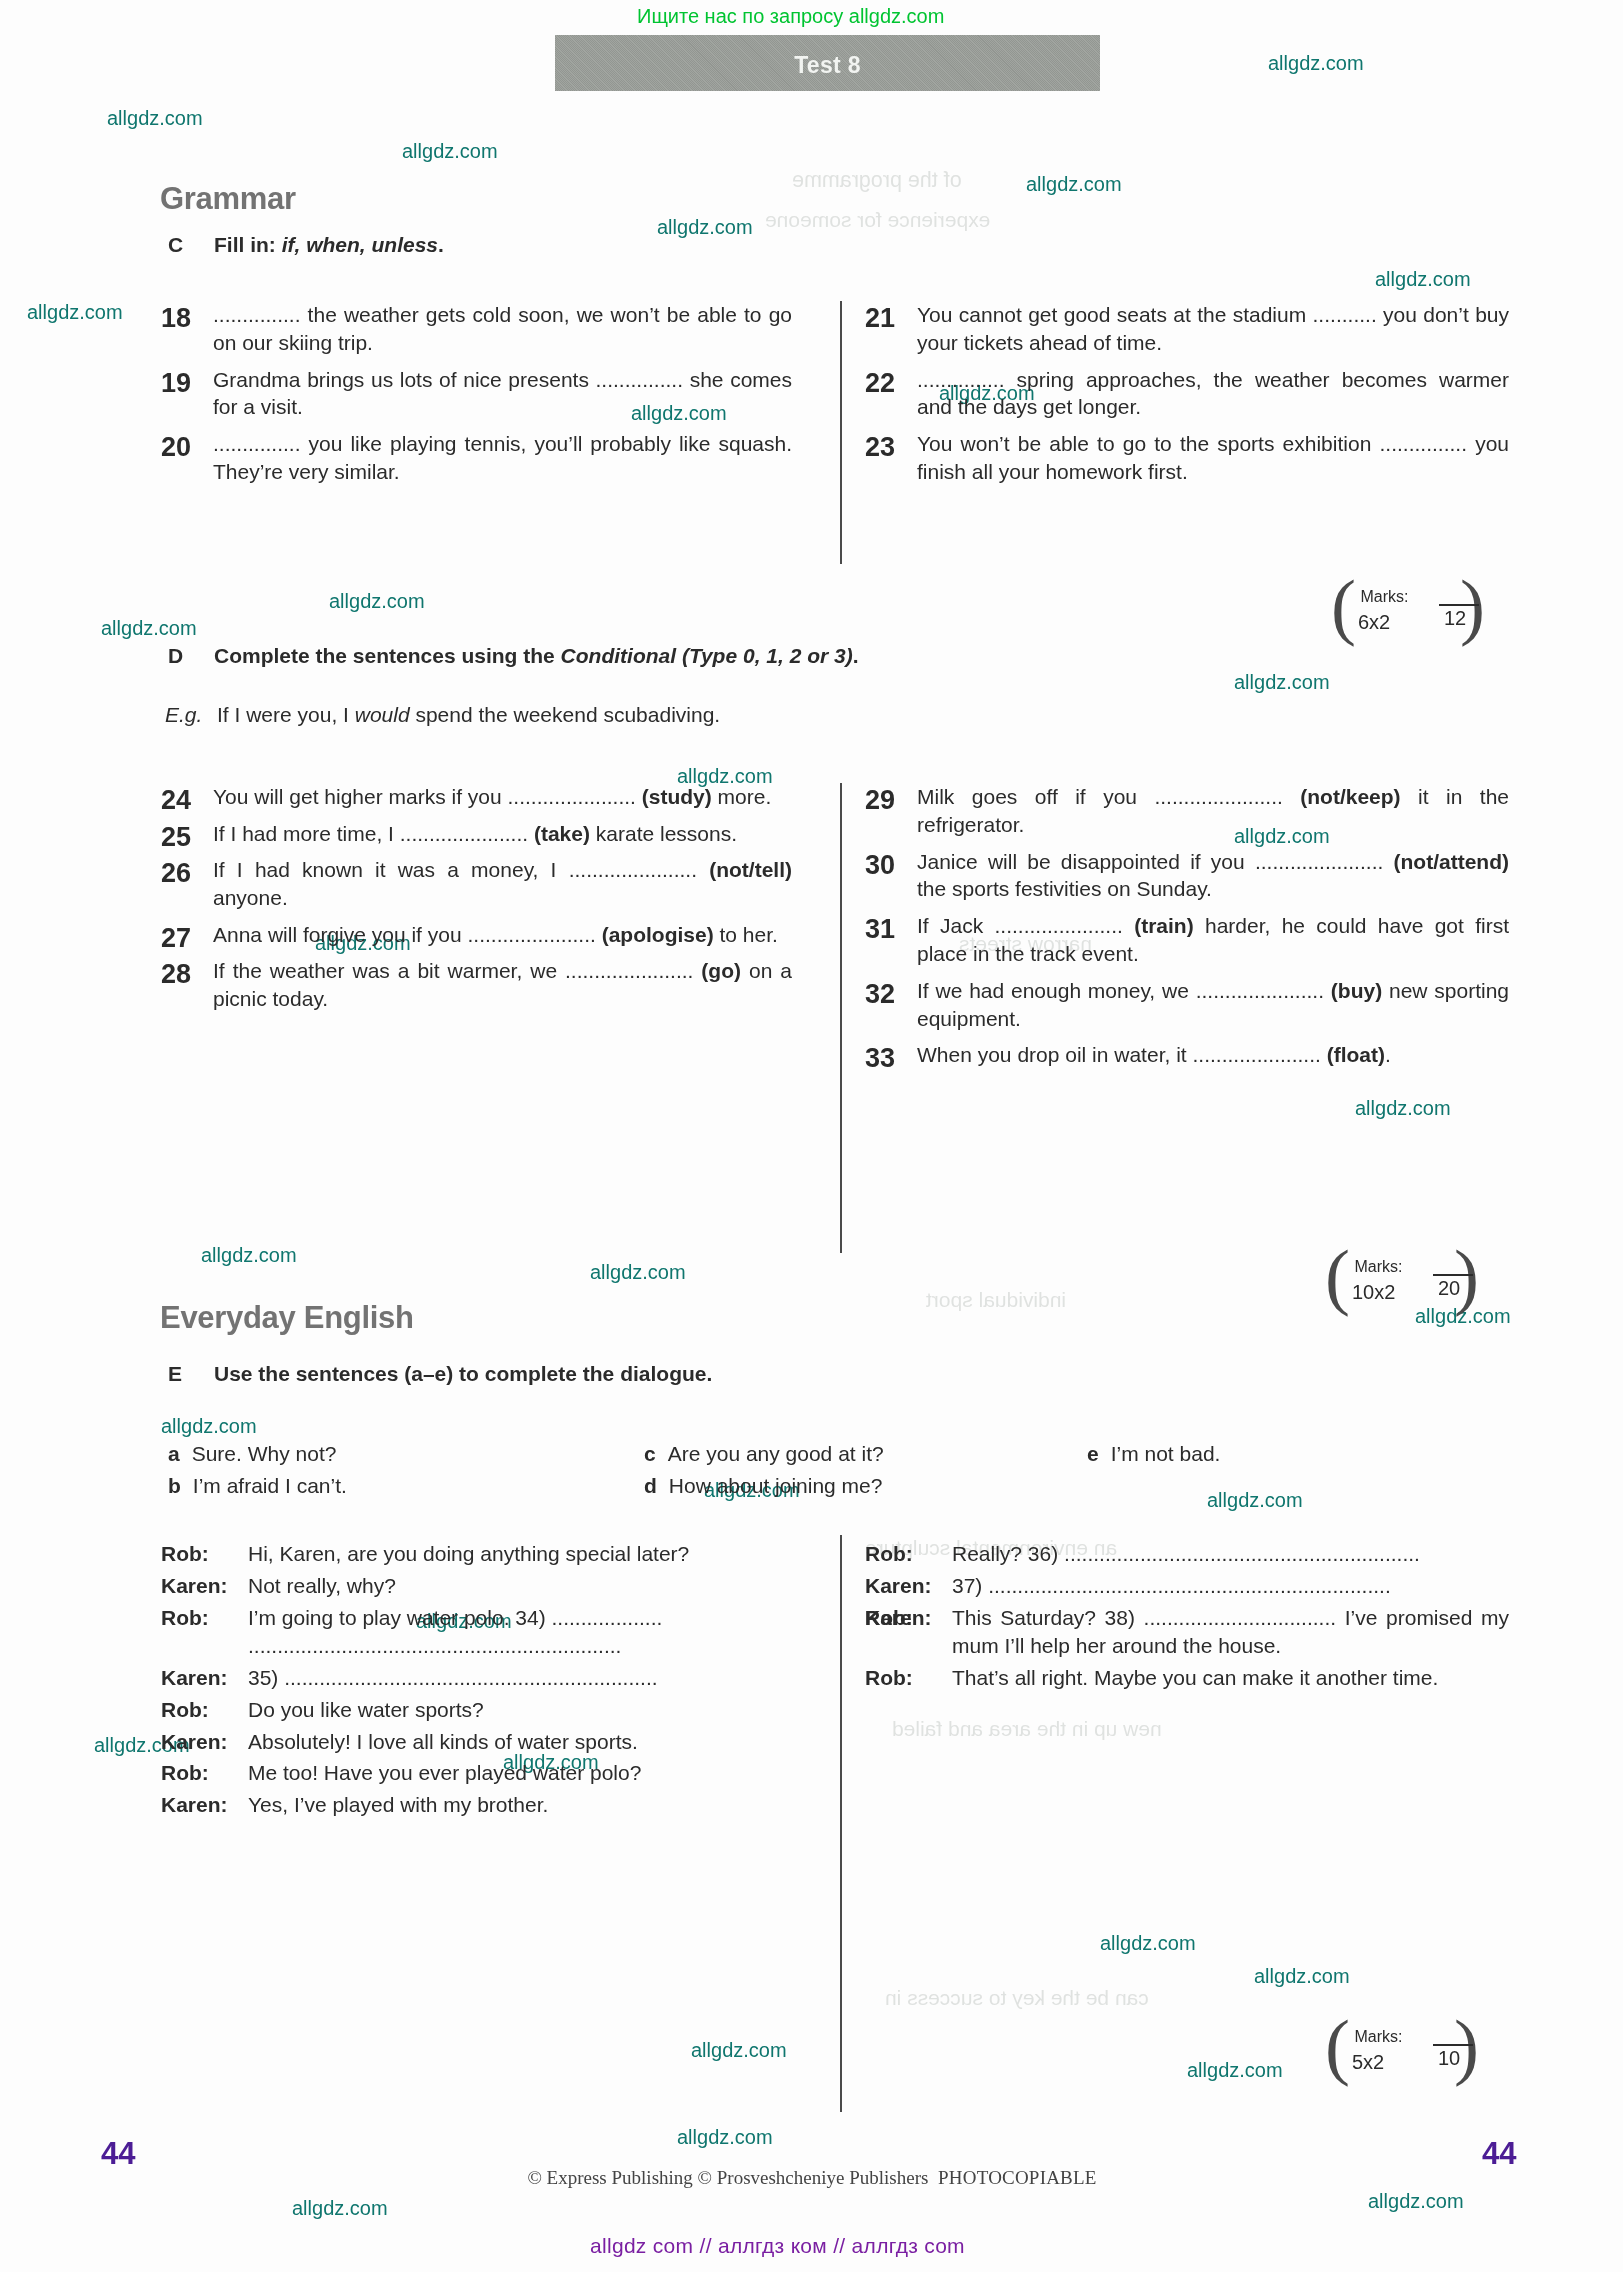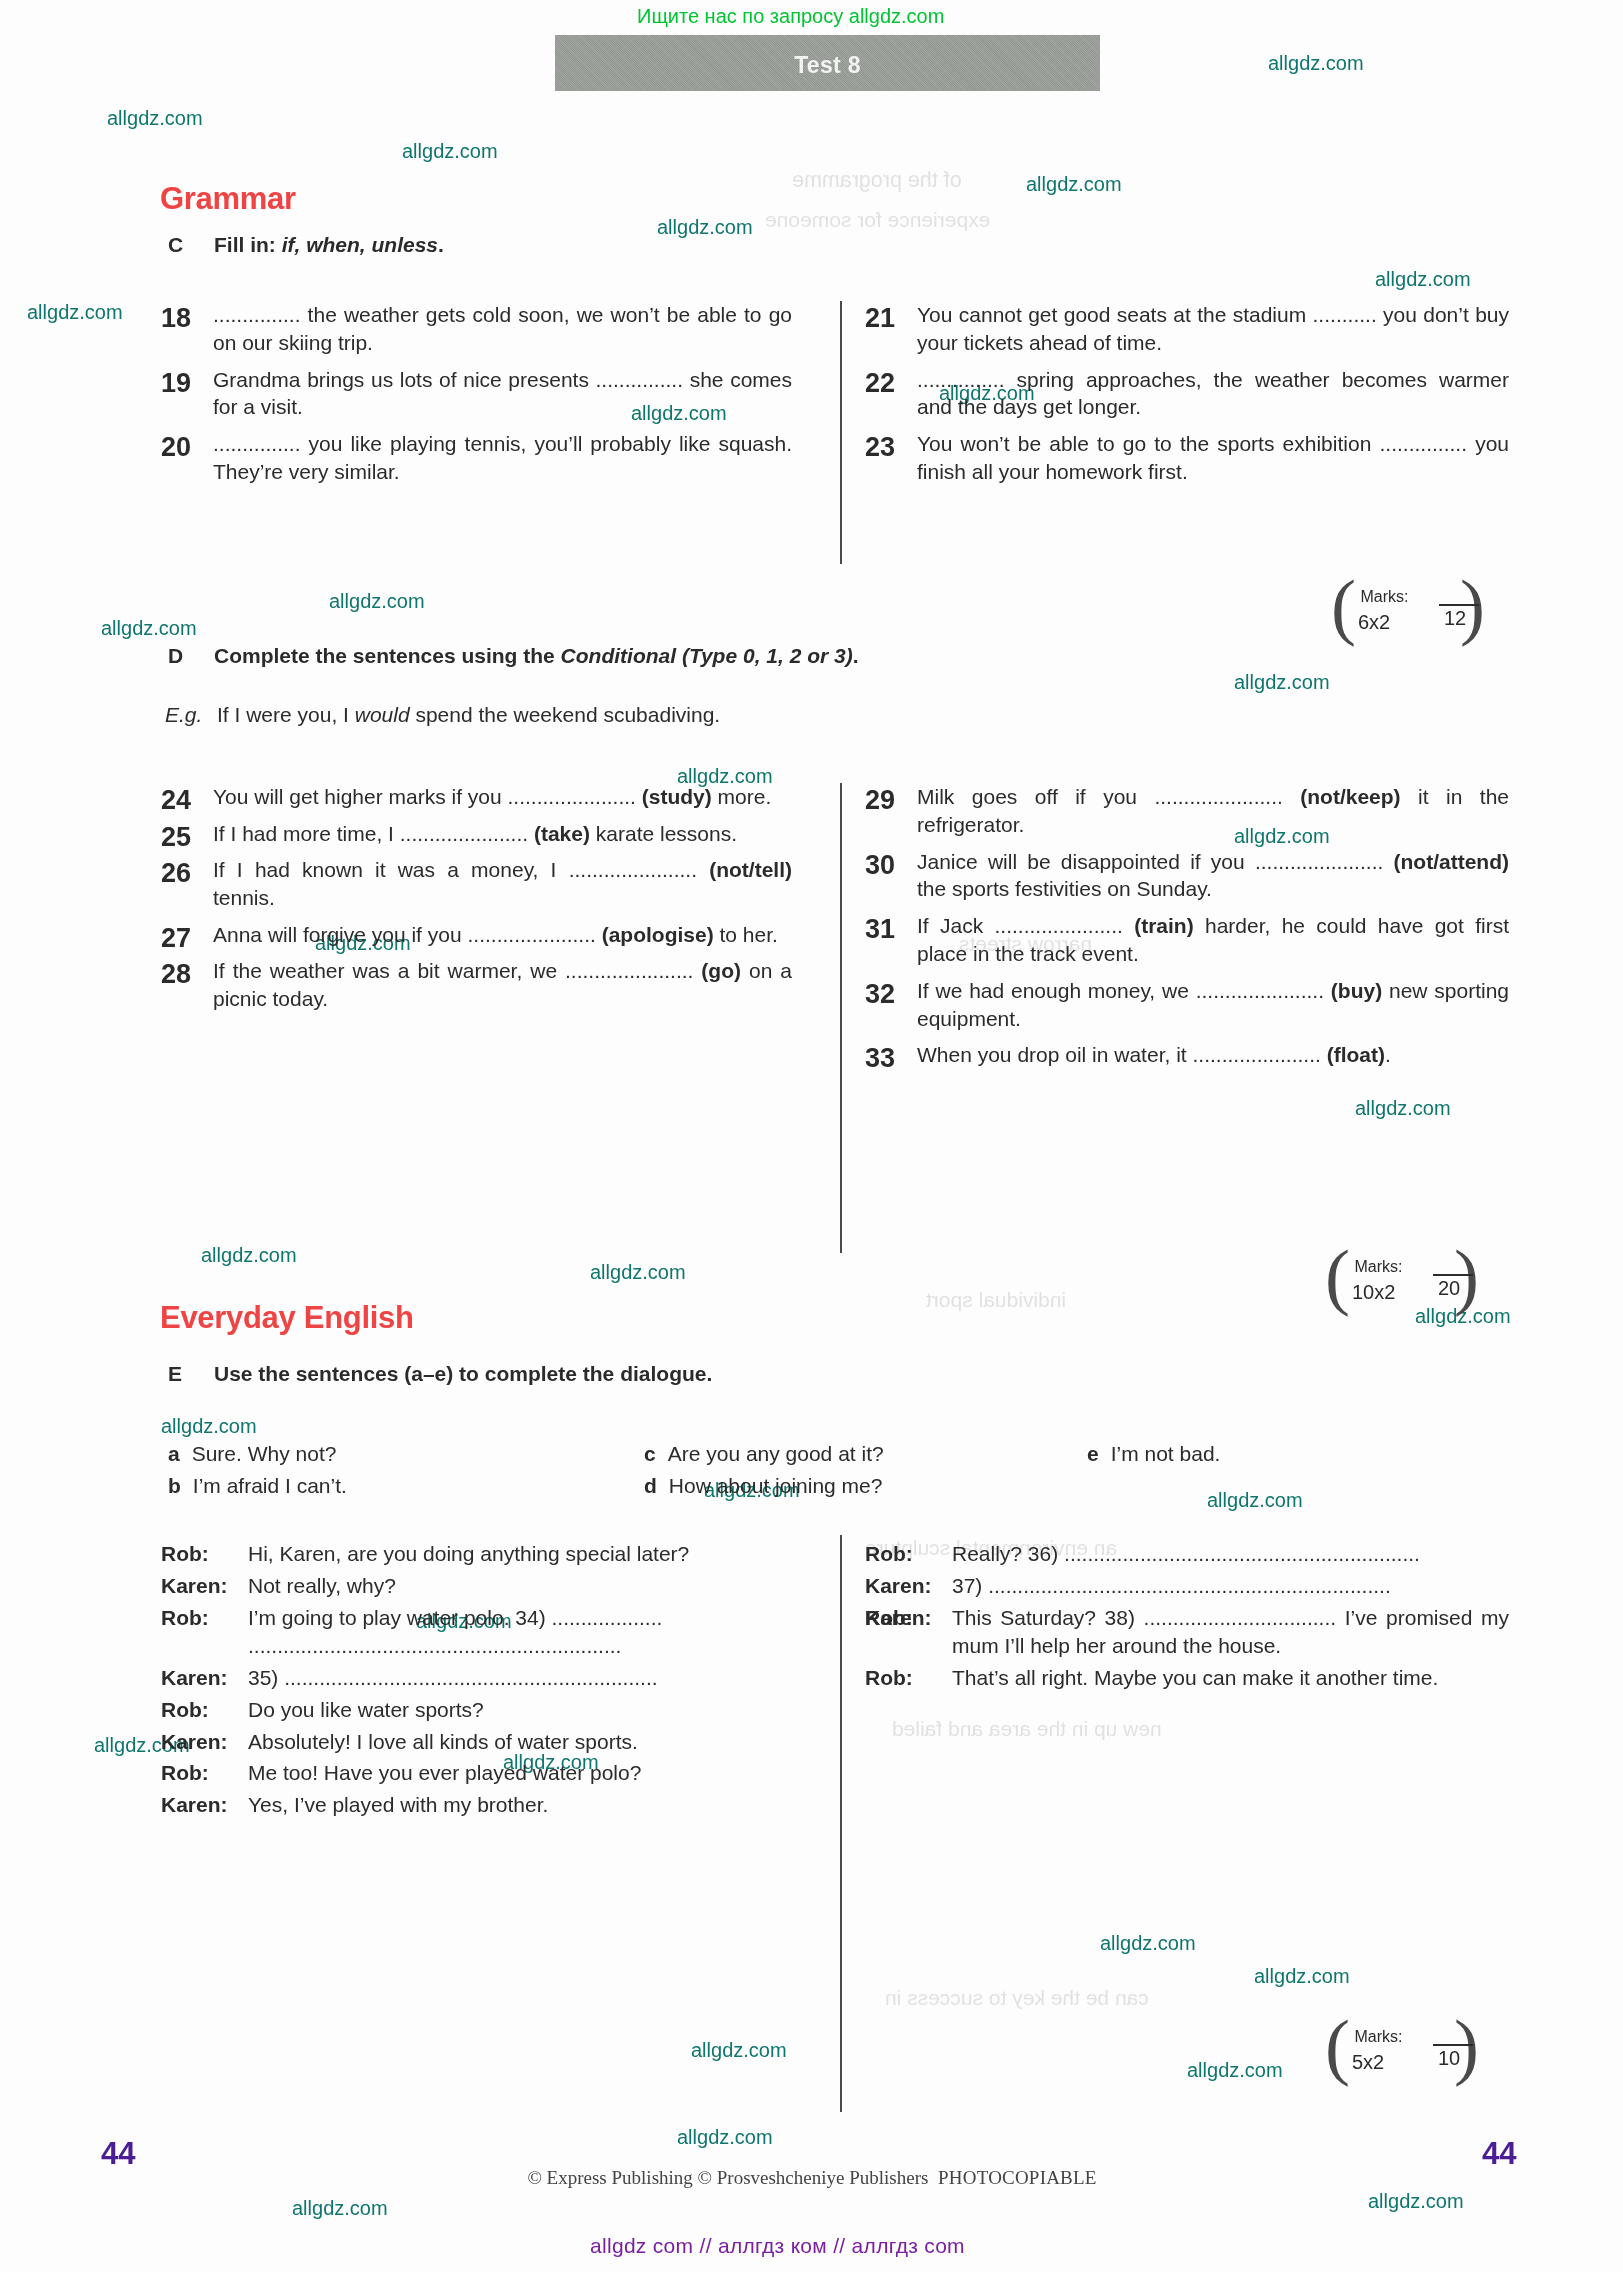--- a/index.html
+++ b/index.html
@@ -71,21 +71,21 @@
     font-size: 23px;
     font-weight: 700;
     letter-spacing: 0.3px;
   }
 
   
   .sect-h {
     position: absolute;
     font-size: 31px;
     font-weight: 700;
-    color: #ef4444;
+    color: #737373;
     letter-spacing: -0.3px;
   }
 
   
   .rubric {
     position: absolute;
     font-size: 21px;
     font-weight: 700;
     color: #2b2b2b;
   }
@@ -372,21 +372,21 @@
     <div class="q">
       <span class="num">24</span>
       <span class="body"><span>You will get higher marks if you ...................... </span><b>(study)</b><span> more.</span></span>
     </div>
     <div class="q">
       <span class="num">25</span>
       <span class="body"><span>If I had more time, I ...................... </span><b>(take)</b><span> karate lessons.</span></span>
     </div>
     <div class="q">
       <span class="num">26</span>
-      <span class="body"><span>If I had known it was a money, I ...................... </span><b>(not/tell)</b><span> tennis.</span></span>
+      <span class="body"><span>If I had known it was a money, I ...................... </span><b>(not/tell)</b><span> anyone.</span></span>
     </div>
     <div class="q">
       <span class="num">27</span>
       <span class="body"><span>Anna will forgive you if you ...................... </span><b>(apologise)</b><span> to her.</span></span>
     </div>
     <div class="q">
       <span class="num">28</span>
       <span class="body"><span>If the weather was a bit warmer, we ...................... </span><b>(go)</b><span> on a picnic today.</span></span>
     </div>
   </div>

